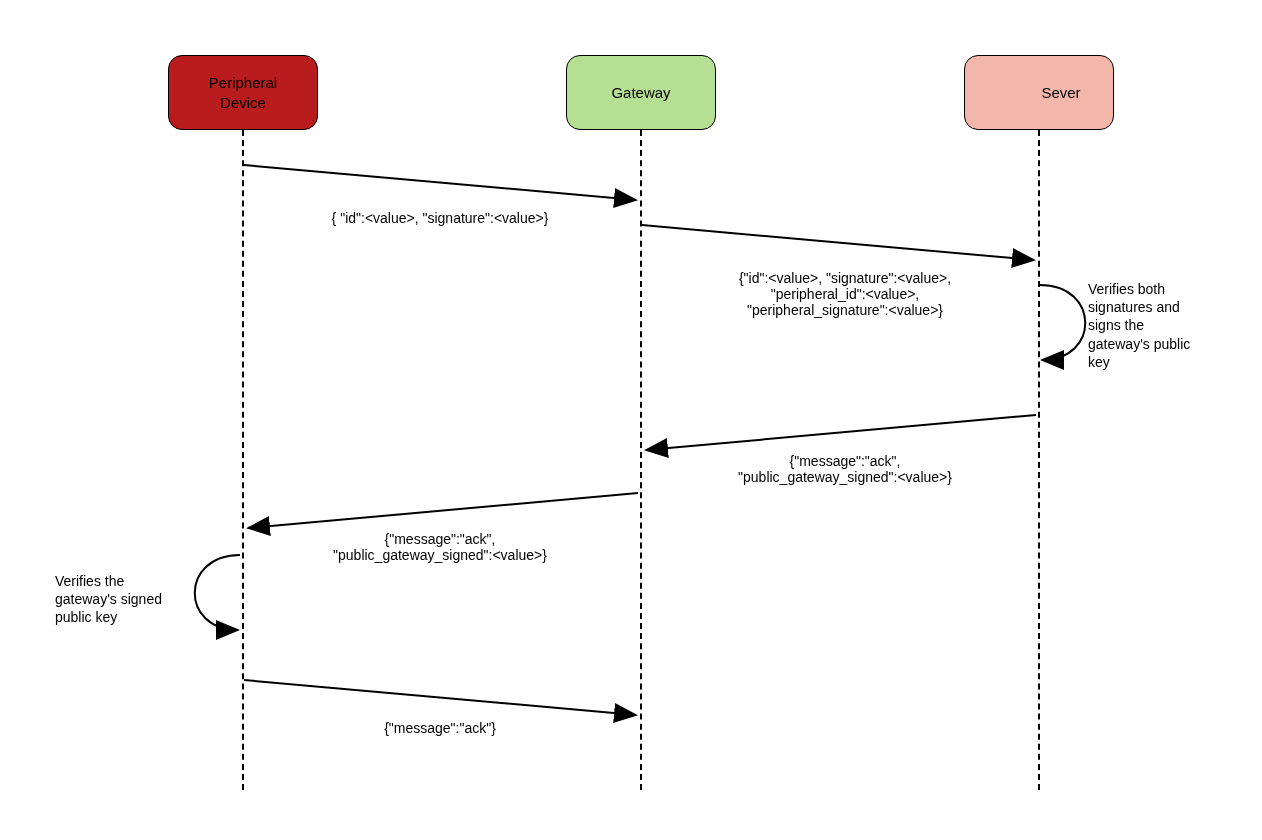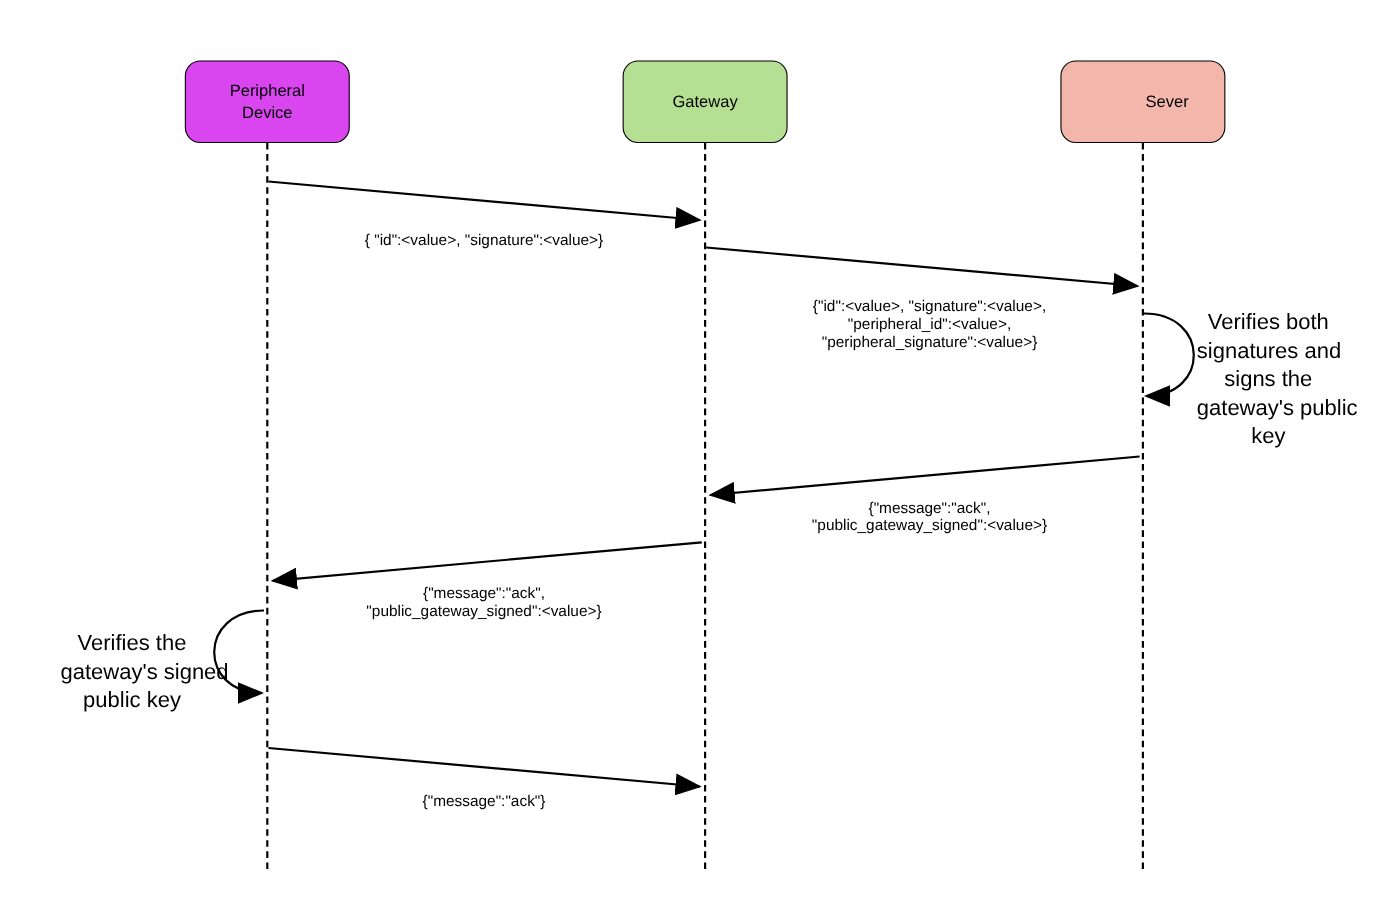--- a/index.html
+++ b/index.html
@@ -30,30 +30,30 @@
       border-left: 2px dashed #000;
     }
     .message-label {
       position: absolute;
       font-size: 14px;
       text-align: center;
       white-space: pre;
     }
     .note-label {
       position: absolute;
-      font-size: 20px;
-      text-align: center;
+      font-size: 14px;
+      text-align: left;
       line-height: 1.3;
       white-space: pre;
     }
   </style>
 </head>
 <body>
 
-<div class="participant-box" style="left:168px; top:55px; background:#d946ef;">
+<div class="participant-box" style="left:168px; top:55px; background:#b91c1c;">
   <span style="white-space:pre;">Peripheral
 Device</span>
 </div>
 
 <div class="participant-box" style="left:566px; top:55px; background:#b5df92;">
   <span>Gateway</span>
 </div>
 
 <div class="participant-box" style="left:964px; top:55px; background:#f3b6ab;padding-left:44px;">
   <span>Sever</span>

